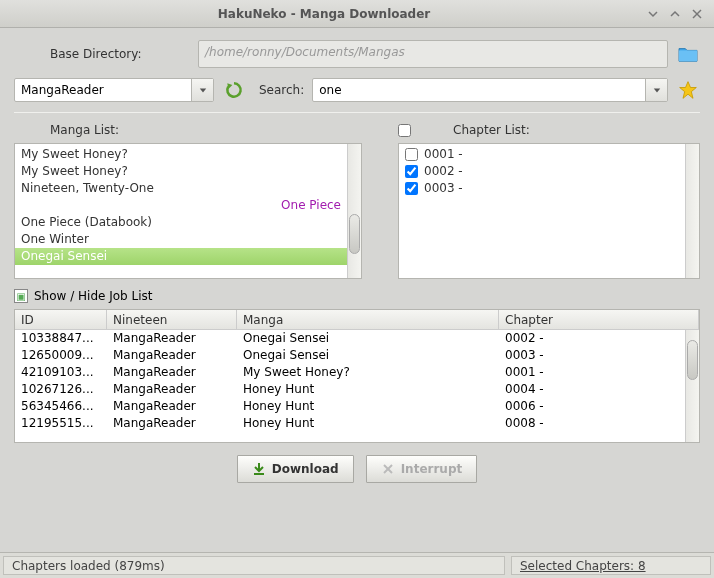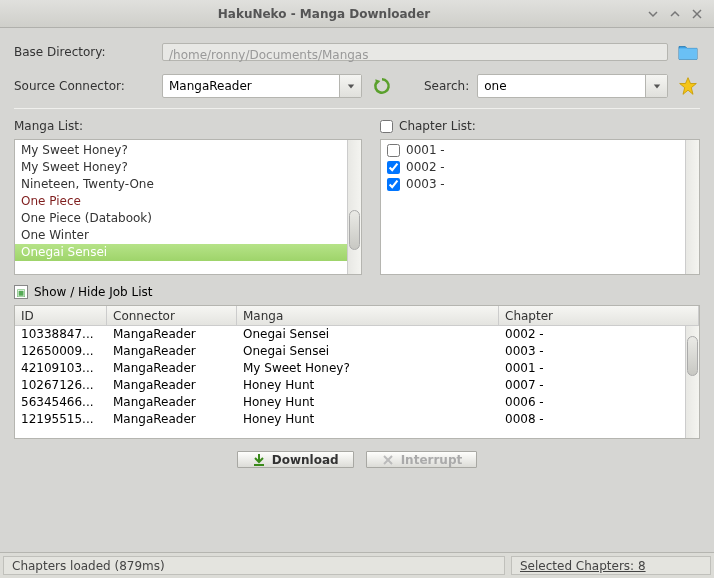--- a/index.html
+++ b/index.html
@@ -6,52 +6,52 @@
 body { background: #d6d6d3; width: 714px; height: 578px; overflow: hidden; user-select: none; }
 
 .titlebar { height: 28px; background: linear-gradient(#e0e0dd,#cfcfca); border-bottom: 1px solid #b0b0ac; display: flex; align-items: center; padding: 7px 8px; }
 .titlebar .title { flex: 1; text-align: center; font-weight: bold; color: #555; }
 .titlebar .winbtn { width: 18px; height: 18px; margin-left: 4px; display: flex; align-items: center; justify-content: center; color: #666; cursor: pointer; }
 .titlebar .winbtn svg { width: 10px; height: 10px; }
 
 .content { padding: 12px 14px 0 14px; }
 
 .row { display: flex; align-items: center; margin-bottom: 10px; }
-.lbl { color: #333; margin-right: 8px; white-space: nowrap; }
+.lbl { color: #333; margin-right: 8px; white-space: nowrap; margin-left: 36px; }
 .lbl-base { width: 140px; }
 .lbl-src { width: 140px; }
 
-.field-disabled { flex: 1; height: 18px; background: #e8e8e5; border: 1px solid #b5b5b0; border-radius: 2px; padding: 0 6px; line-height: 22px; color: #999; }
+.field-disabled { flex: 1; height: 28px; background: #e8e8e5; border: 1px solid #b5b5b0; border-radius: 2px; padding: 0 6px; line-height: 22px; color: #999; font-style: italic; }
 
 .combo { position: relative; height: 24px; background: #fff; border: 1px solid #b5b5b0; border-radius: 2px; display: flex; align-items: center; }
 .combo input { border: none; outline: none; flex: 1; padding: 0 6px; height: 100%; background: transparent; font-size: 12px; }
 .combo .drop { width: 22px; height: 100%; border-left: 1px solid #b5b5b0; background: linear-gradient(#f5f5f2,#e0e0dc); display: flex; align-items: center; justify-content: center; cursor: pointer; }
 .combo .drop svg { width: 8px; height: 8px; }
 
 .iconbtn { width: 24px; height: 24px; margin-left: 8px; display: flex; align-items: center; justify-content: center; cursor: pointer; }
 
 .folder-icon svg { width: 22px; height: 18px; }
 .refresh-icon svg { width: 20px; height: 20px; }
 .star-icon svg { width: 20px; height: 20px; }
 
 .sep { height: 1px; background: #b8b8b4; border-bottom: 1px solid #f0f0ed; margin: 6px 0 10px 0; }
 
-.lists { display: flex; gap: 18px; }
+.lists { display: flex; gap: 36px; }
 .list-col { flex: 1; }
 .list-col.left { flex: 0 0 348px; }
 .list-col.right { flex: 1; }
 .list-header { display: flex; align-items: center; margin-bottom: 6px; }
 .list-header input[type=checkbox] { margin-right: 6px; }
 
 .listbox { background: #fff; border: 1px solid #b5b5b0; height: 136px; overflow: hidden; display: flex; }
 .listbox .items { flex: 1; overflow: hidden; padding: 2px 0; }
 .listbox .scrollbar { width: 14px; background: linear-gradient(to right,#e8e8e4,#f4f4f0); border-left: 1px solid #ccc; position: relative; }
 .listbox .scrollbar .thumb { position: absolute; left: 1px; right: 1px; background: linear-gradient(#eaeae6,#c8c8c3); border: 1px solid #aaa; border-radius: 6px; }
 .listbox .li { height: 17px; line-height: 17px; padding: 0 6px; color: #333; white-space: nowrap; overflow: hidden; }
-.listbox .li.link { color: #7f1d1d; }
+.listbox .li.link { color: #a21caf; text-align: right; }
 .listbox .li.sel { background: linear-gradient(#b6e388,#9ed46a); color: #fff; }
 .listbox .li.cut { color: #888; }
 .listbox .li.chk { display: flex; align-items: center; }
 .listbox .li.chk input { margin-right: 6px; }
 
 .jobtoggle { display: flex; align-items: center; margin: 10px 0 6px 0; }
 .jobtoggle .box { width: 14px; height: 14px; border: 1px solid #888; background: #fff; margin-right: 6px; display: flex; align-items: center; justify-content: center; color: #5a5; font-weight: bold; font-size: 10px; }
 
 .table-wrap { background: #fff; border: 1px solid #b5b5b0; height: 134px; display: flex; flex-direction: column; }
 .thead { display: flex; background: linear-gradient(#f6f6f3,#e4e4e0); border-bottom: 1px solid #ccc; height: 20px; }
@@ -61,21 +61,21 @@
 .tbody .row2 { display: flex; height: 17px; line-height: 17px; }
 .tbody .row2 div { padding: 0 6px; overflow: hidden; white-space: nowrap; }
 .tbody .scrollbar { width: 14px; background: linear-gradient(to right,#e8e8e4,#f4f4f0); border-left: 1px solid #ccc; position: relative; }
 .tbody .scrollbar .thumb { position: absolute; left: 1px; right: 1px; top: 10px; height: 40px; background: linear-gradient(#eaeae6,#c8c8c3); border: 1px solid #aaa; border-radius: 6px; }
 .c-id { width: 92px; }
 .c-conn { width: 130px; }
 .c-manga { width: 262px; }
 .c-chap { flex: 1; }
 
 .btnbar { display: flex; justify-content: center; gap: 12px; padding: 12px 0; }
-.btn { height: 17px; padding: 0 14px; background: linear-gradient(#fefefc,#dcdcd7); border: 1px solid #a8a8a3; border-radius: 1px; display: flex; align-items: center; gap: 6px; cursor: pointer; font-weight: bold; color: #333; }
+.btn { height: 28px; padding: 0 14px; background: linear-gradient(#fefefc,#dcdcd7); border: 1px solid #a8a8a3; border-radius: 1px; display: flex; align-items: center; gap: 6px; cursor: pointer; font-weight: bold; color: #333; }
 .btn.disabled { color: #aaa; cursor: default; }
 .btn svg { width: 14px; height: 14px; }
 
 .statusbar { position: absolute; bottom: 0; left: 0; right: 0; height: 26px; background: #dcdcd7; border-top: 1px solid #b5b5b0; display: flex; }
 .statusbar .cell { flex: 1; border: 1px solid #c0c0bb; margin: 3px; padding: 0 8px; line-height: 18px; background: #e4e4df; color: #444; }
 .statusbar .cell.right { flex: 0 0 200px; text-decoration: underline; }
 </style>
 </head>
 <body>
 
@@ -106,36 +106,35 @@
     <div class="field-disabled">/home/ronny/Documents/Mangas</div>
     <div class="iconbtn folder-icon">
       <svg viewBox="0 0 24 20">
           <path d="M2 4 h7 l2 2 h11 v12 h-20 z" fill="#3fa5e8" stroke="#2b7ab0"></path>
           <path d="M2 6 h20 v12 h-20 z" fill="#6ac0f5"></path>
         </svg>
     </div>
   </div>
 
   <div class="row">
-    <div class="lbl lbl-src">Source Connector:</div>
     <div class="combo" style="width:200px">
       <input value="MangaReader" style="">
       <div class="drop">
           <svg viewBox="0 0 10 10">
             <polygon points="1,3 9,3 5,8" fill="#555"></polygon>
           </svg>
         </div>
     </div>
     <div class="iconbtn refresh-icon">
       <svg viewBox="0 0 24 24">
           <path d="M12 4 a8 8 0 1 1 -7 4" fill="none" stroke="#5aa02c" stroke-width="3"></path>
           <polygon points="4,4 10,6 5,11" fill="#5aa02c"></polygon>
         </svg>
     </div>
-    <div class="lbl" style="margin-left:30px">Search:</div>
+    <div class="lbl" style="margin-left:13px">Search:</div>
     <div class="combo" style="flex:1">
       <input value="one" style="">
       <div class="drop">
           <svg viewBox="0 0 10 10">
             <polygon points="1,3 9,3 5,8" fill="#555"></polygon>
           </svg>
         </div>
     </div>
     <div class="iconbtn star-icon">
       <svg viewBox="0 0 24 24">
@@ -192,21 +191,21 @@
   </div>
 
   <div class="jobtoggle">
     <div class="box">▣</div>
     <span>Show / Hide Job List</span>
   </div>
 
   <div class="table-wrap">
     <div class="thead">
       <div class="c-id">ID</div>
-      <div class="c-conn">Connector</div>
+      <div class="c-conn">Nineteen</div>
       <div class="c-manga">Manga</div>
       <div class="c-chap">Chapter</div>
     </div>
     <div class="tbody">
       <div class="rows" id="job-rows">
           <div class="row2">
             <div class="c-id">10338847...</div>
             <div class="c-conn">MangaReader</div>
             <div class="c-manga">Onegai Sensei</div>
             <div class="c-chap">0002 -</div>
@@ -220,21 +219,21 @@
           <div class="row2">
             <div class="c-id">42109103...</div>
             <div class="c-conn">MangaReader</div>
             <div class="c-manga">My Sweet Honey?</div>
             <div class="c-chap">0001 -</div>
           </div>
           <div class="row2">
             <div class="c-id">10267126...</div>
             <div class="c-conn">MangaReader</div>
             <div class="c-manga">Honey Hunt</div>
-            <div class="c-chap">0007 -</div>
+            <div class="c-chap">0004 -</div>
           </div>
           <div class="row2">
             <div class="c-id">56345466...</div>
             <div class="c-conn">MangaReader</div>
             <div class="c-manga">Honey Hunt</div>
             <div class="c-chap">0006 -</div>
           </div>
           <div class="row2">
             <div class="c-id">12195515...</div>
             <div class="c-conn">MangaReader</div>

